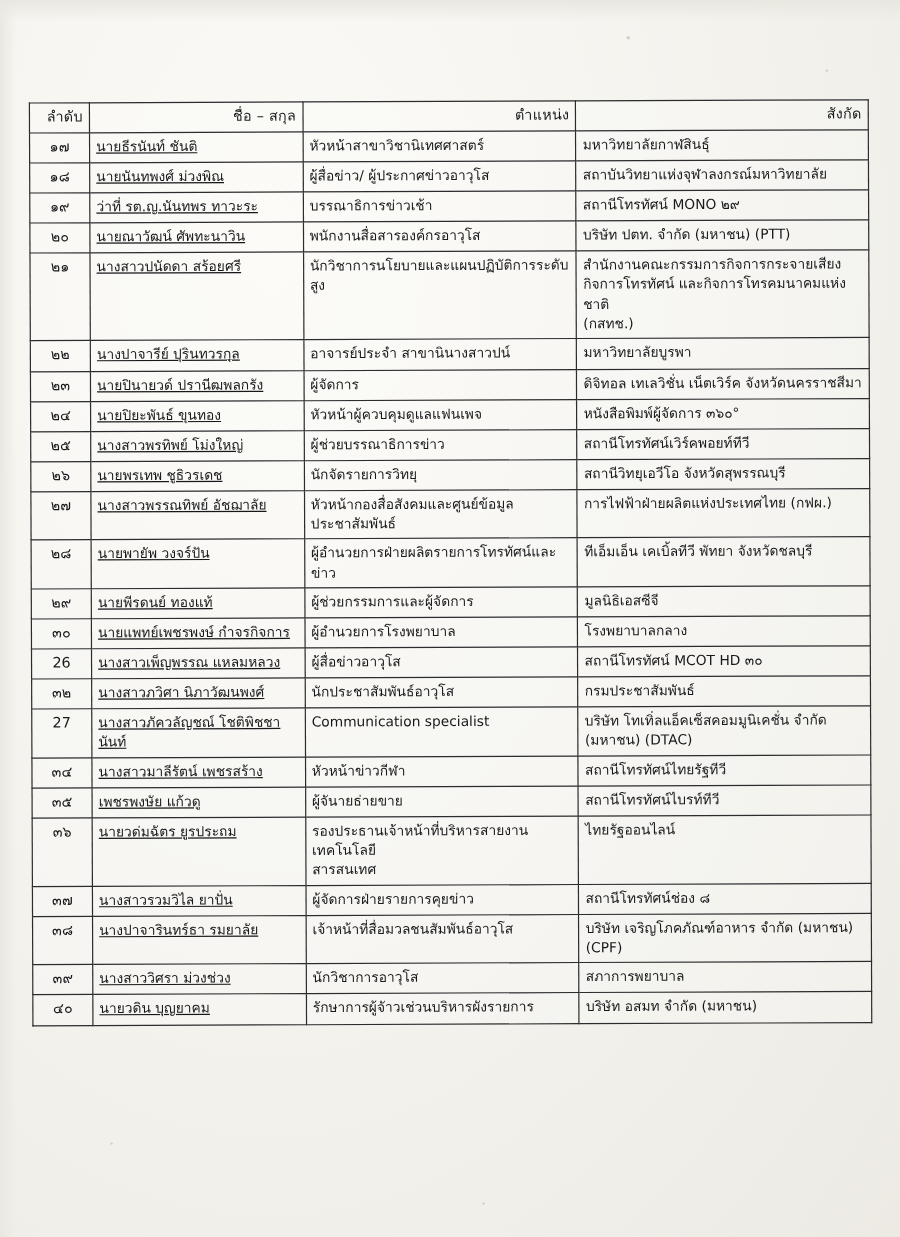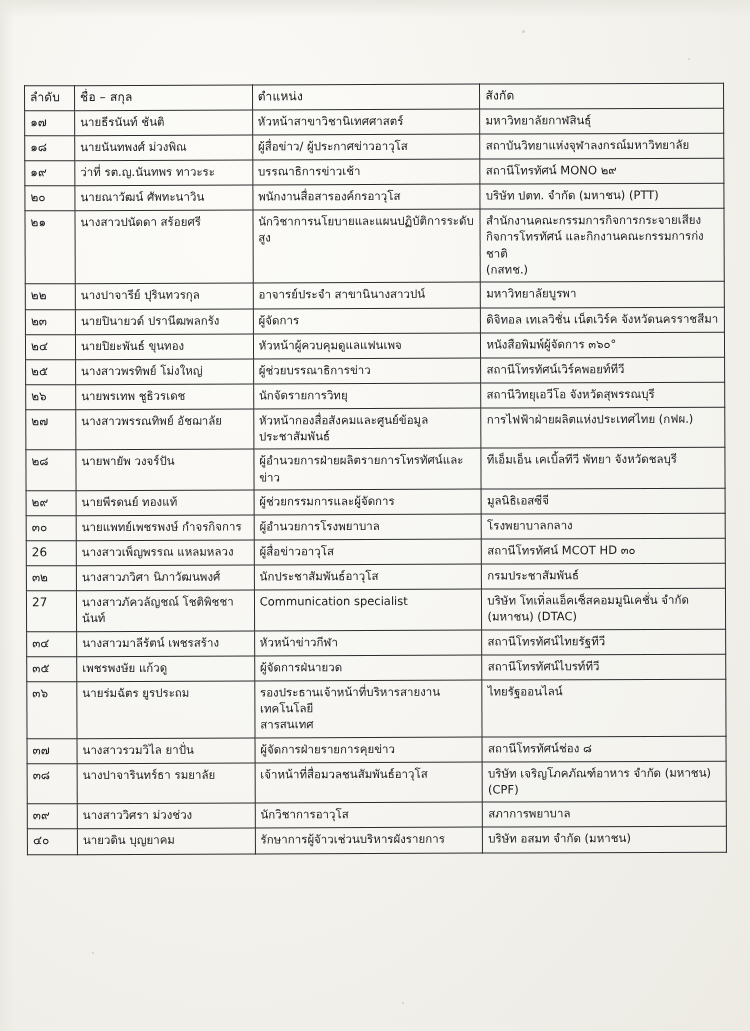--- a/index.html
+++ b/index.html
@@ -50,37 +50,39 @@
     background: rgba(255,255,255,0.25);
   }
   table.doc td, table.doc th {
     border: 1px solid #2b2c2e;
     padding: 3px 5px 4px 5px;
     vertical-align: top;
     line-height: 1.42;
     font-weight: normal;
   }
   thead th {
-    text-align: left;
+    text-align: right;
     font-size: 12px;
     padding-top: 4px;
     padding-bottom: 5px;
     letter-spacing: .2px;
   }
   col.c-no    { width: 50px; }
   col.c-name  { width: 178px; }
   col.c-pos   { width: 228px; }
   col.c-org   { width: 244px; }
 
   td.no {
+    text-align: center;
     font-size: 12px;
     padding-top: 4px;
   }
   td.name {
     padding-left: 14px;
+    text-decoration: underline;
   }
   td.pos, td.org {
     padding-left: 6px;
   }
   .line2 {
     display: block;
   }
   
   .skew {
     transform: rotate(-0.22deg);
@@ -138,21 +140,21 @@
       <td class="name">นายณาวัฒน์ ศัพทะนาวิน</td>
       <td class="pos">พนักงานสื่อสารองค์กรอาวุโส</td>
       <td class="org">บริษัท ปตท. จำกัด (มหาชน) (PTT)</td>
     </tr>
     <tr>
       <td class="no">๒๑</td>
       <td class="name">นางสาวปนัดดา สร้อยศรี</td>
       <td class="pos">นักวิชาการนโยบายและแผนปฏิบัติการระดับสูง</td>
       <td class="org">
         <span class="line2">สำนักงานคณะกรรมการกิจการกระจายเสียง</span>
-        <span class="line2">กิจการโทรทัศน์ และกิกงานคณะกรรมการก่งชาติ</span>
+        <span class="line2">กิจการโทรทัศน์ และกิจการโทรคมนาคมแห่งชาติ</span>
         <span class="line2">(กสทช.)</span>
       </td>
     </tr>
     <tr>
       <td class="no">๒๒</td>
       <td class="name">นางปาจารีย์ ปุรินทวรกุล</td>
       <td class="pos">อาจารย์ประจำ สาขานินางสาวปน์</td>
       <td class="org">มหาวิทยาลัยบูรพา</td>
     </tr>
     <tr>
@@ -229,26 +231,26 @@
     </tr>
     <tr>
       <td class="no">๓๔</td>
       <td class="name">นางสาวมาลีรัตน์ เพชรสร้าง</td>
       <td class="pos">หัวหน้าข่าวกีฬา</td>
       <td class="org">สถานีโทรทัศน์ไทยรัฐทีวี</td>
     </tr>
     <tr>
       <td class="no">๓๕</td>
       <td class="name">เพชรพงษัย แก้วดู</td>
-      <td class="pos">ผู้จัดการฝ่นายวด</td>
+      <td class="pos">ผู้จันายธ่ายขาย</td>
       <td class="org">สถานีโทรทัศน์ไบรท์ทีวี</td>
     </tr>
     <tr>
       <td class="no">๓๖</td>
-      <td class="name">นายร่มฉัตร ยูรประถม</td>
+      <td class="name">นายวด่มฉัตร ยูรประถม</td>
       <td class="pos">
         <span class="line2">รองประธานเจ้าหน้าที่บริหารสายงานเทคโนโลยี</span>
         <span class="line2">สารสนเทศ</span>
       </td>
       <td class="org">ไทยรัฐออนไลน์</td>
     </tr>
     <tr>
       <td class="no">๓๗</td>
       <td class="name">นางสาวรวมวิไล ยาปั่น</td>
       <td class="pos">ผู้จัดการฝ่ายรายการคุยข่าว</td>

